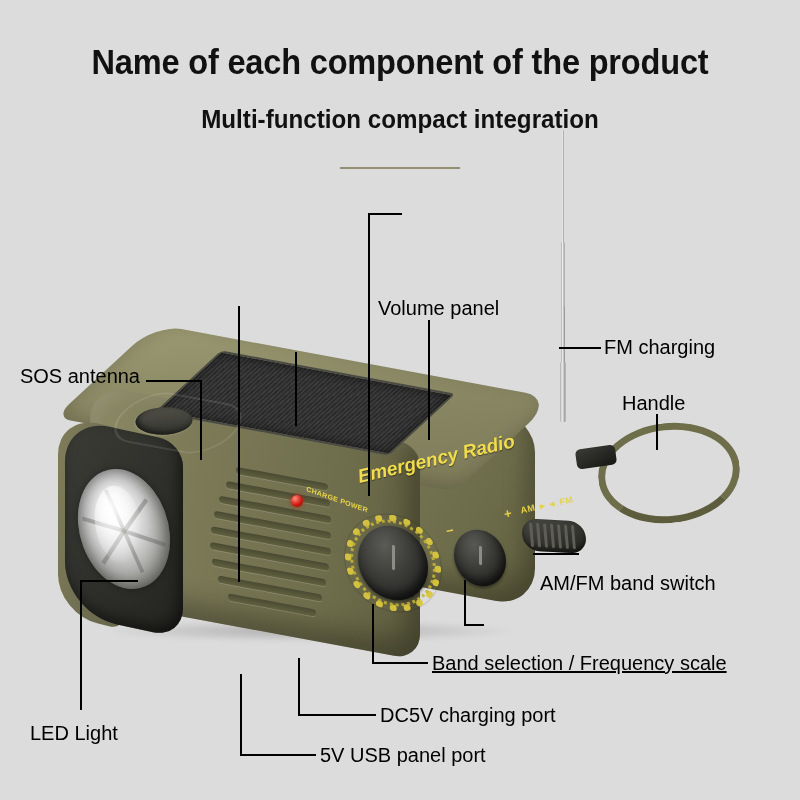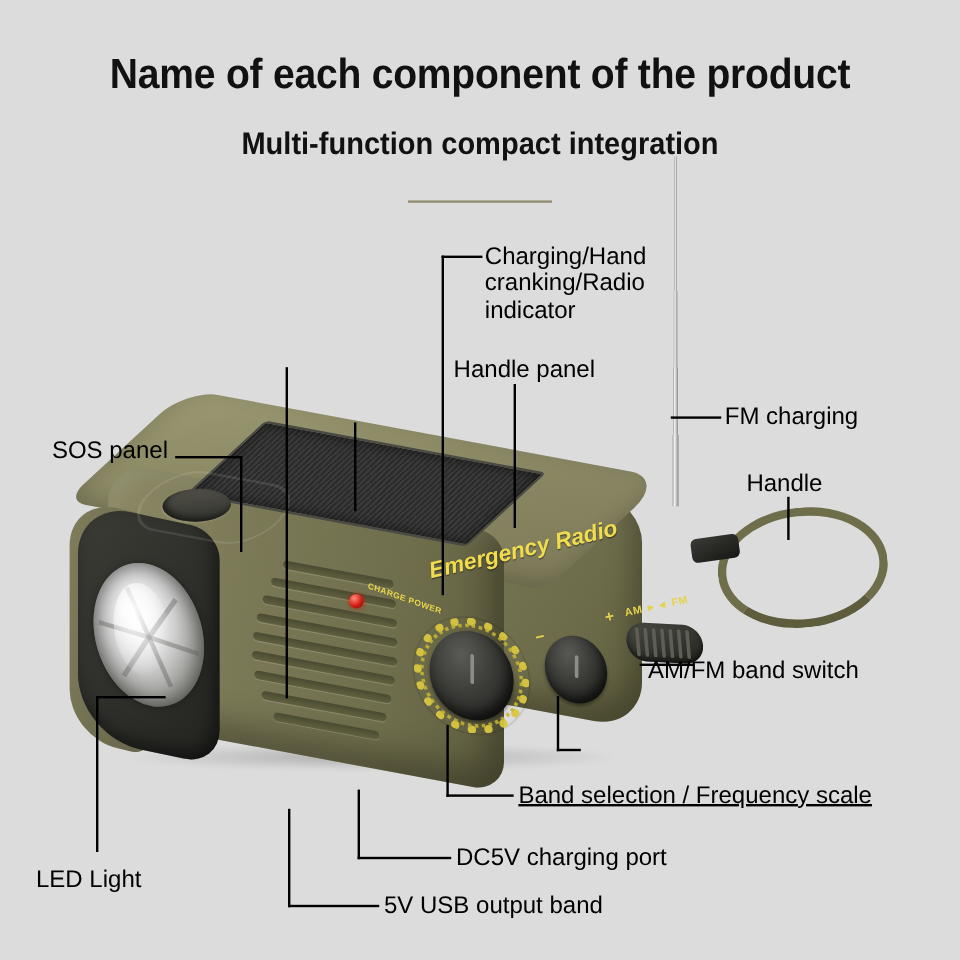--- a/index.html
+++ b/index.html
@@ -316,58 +316,55 @@
         <i style="left:15px"></i>
         <i style="left:22px"></i>
       <i style="left:29px"></i>
         <i style="left:36px"></i>
         <i style="left:43px"></i>
       <i style="left:50px"></i>
     </div>
 
   </div>
 
-  <div class="lbl r" style="left:10px;top:365px;width:130px;">SOS panel</div>
+  <div class="lbl r" style="left:10px;top:365px;width:130px;">SOS antenna</div>
   <div class="ln lnh" style="left:146px;top:380px;width:56px;"></div>
   <div class="ln lnv" style="left:200px;top:380px;height:80px;"></div>
 
   <div class="ln lnv" style="left:238px;top:306px;height:276px;"></div>
 
   <div class="ln lnv" style="left:295px;top:352px;height:74px;"></div>
 
-  <div class="lbl" style="left:404px;top:203px;">Charging/Hand
-cranking/Radio
-indicator</div>
   <div class="ln lnh" style="left:368px;top:213px;width:34px;"></div>
   <div class="ln lnv" style="left:368px;top:213px;height:283px;"></div>
 
-  <div class="lbl" style="left:378px;top:297px;">Handle panel</div>
+  <div class="lbl" style="left:378px;top:297px;">Volume panel</div>
   <div class="ln lnv" style="left:428px;top:320px;height:120px;"></div>
 
   <div class="lbl" style="left:604px;top:336px;">FM charging</div>
   <div class="ln lnh" style="left:559px;top:347px;width:42px;"></div>
 
   <div class="lbl" style="left:622px;top:392px;">Handle</div>
   <div class="ln lnv" style="left:656px;top:414px;height:36px;"></div>
 
-  <div class="lbl" style="left:540px;top:548px;">AM/FM band switch</div>
+  <div class="lbl" style="left:540px;top:572px;">AM/FM band switch</div>
   <div class="ln lnh" style="left:533px;top:553px;width:46px;"></div>
 
   <div class="ln lnh" style="left:464px;top:624px;width:20px;"></div>
   <div class="ln lnv" style="left:464px;top:580px;height:46px;"></div>
 
   <div class="lbl" style="left:432px;top:652px;text-decoration:underline;">Band selection / Frequency scale</div>
   <div class="ln lnh" style="left:372px;top:662px;width:56px;"></div>
   <div class="ln lnv" style="left:372px;top:604px;height:60px;"></div>
 
   <div class="lbl" style="left:380px;top:704px;">DC5V charging port</div>
   <div class="ln lnh" style="left:298px;top:714px;width:78px;"></div>
   <div class="ln lnv" style="left:298px;top:658px;height:58px;"></div>
 
-  <div class="lbl" style="left:320px;top:744px;">5V USB output band</div>
+  <div class="lbl" style="left:320px;top:744px;">5V USB panel port</div>
   <div class="ln lnh" style="left:240px;top:754px;width:76px;"></div>
   <div class="ln lnv" style="left:240px;top:674px;height:82px;"></div>
 
   <div class="lbl" style="left:30px;top:722px;">LED Light</div>
   <div class="ln lnv" style="left:80px;top:580px;height:130px;"></div>
   <div class="ln lnh" style="left:80px;top:580px;width:58px;"></div>
 
 </div>
 
 </body></html>

